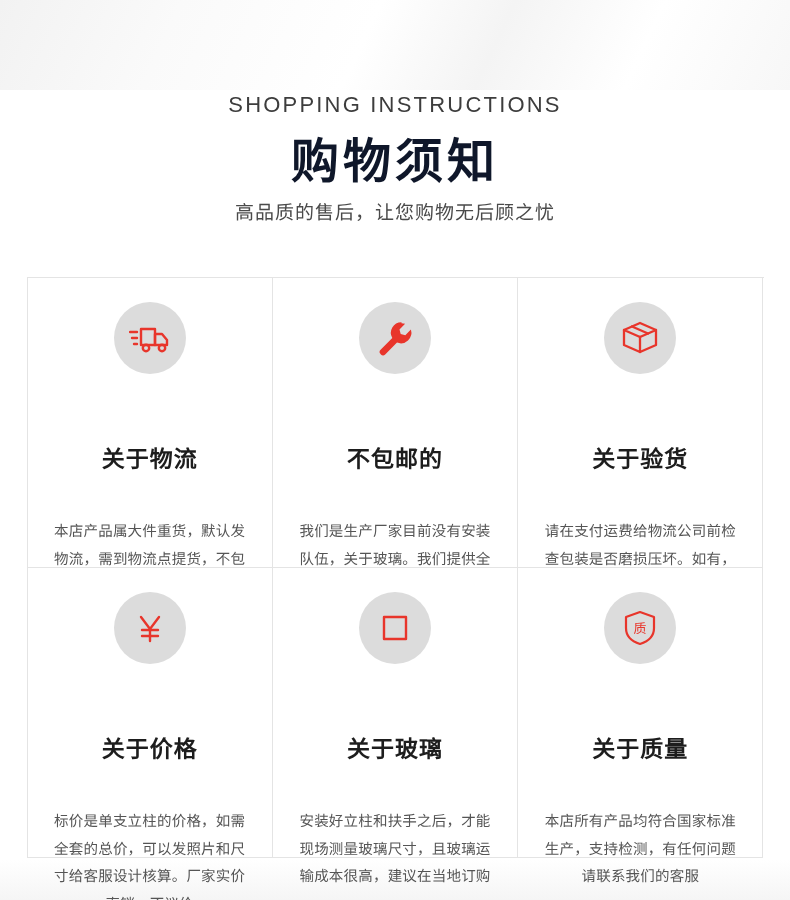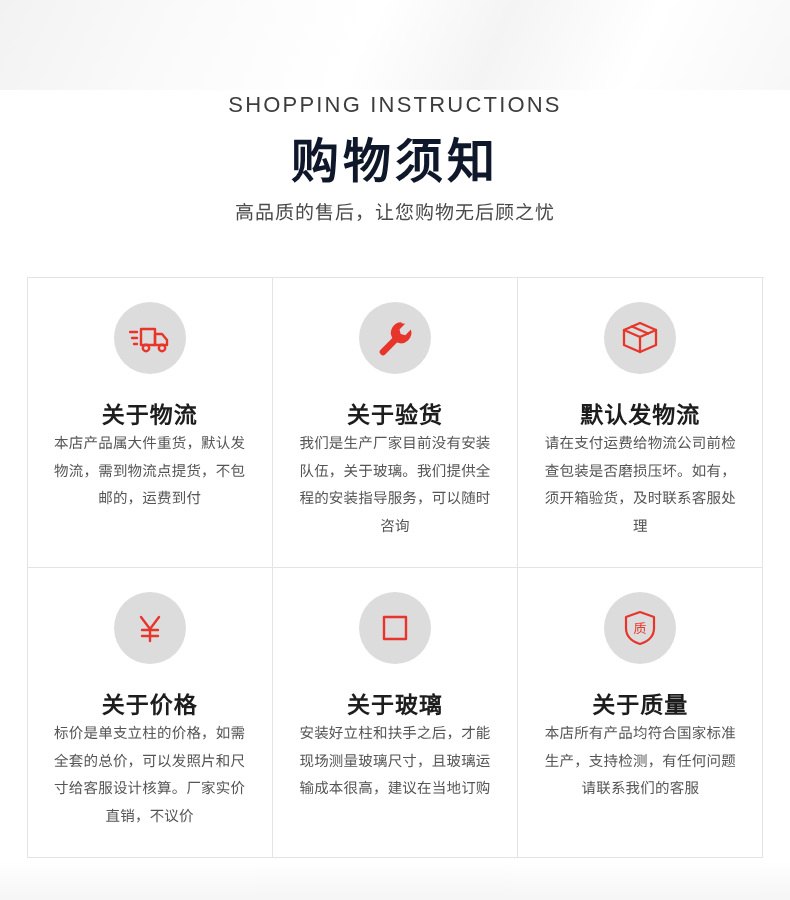--- a/index.html
+++ b/index.html
@@ -81,20 +81,21 @@
   }
   .cell {
     border-right: 1px solid #e4e4e4;
     border-bottom: 1px solid #e4e4e4;
     box-sizing: border-box;
     padding: 24px 22px 0 22px;
     display: flex;
     flex-direction: column;
     align-items: center;
     background: #ffffff;
+    gap: 44px;
   }
   .icon-circle {
     width: 72px;
     height: 72px;
     border-radius: 50%;
     background: #dcdcdc;
     display: flex;
     align-items: center;
     justify-content: center;
     flex: 0 0 auto;
@@ -151,36 +152,36 @@
     </div>
 
     <div class="cell">
       <div class="icon-circle">
         <span>
           <svg width="38" height="38" viewBox="0 0 38 38" fill="#e8352b">
             <path d="M25.5 3.2a10.6 10.6 0 0 0-9.2 15.9L4.6 30.8a3 3 0 0 0 0 4.3l.3.3a3 3 0 0 0 4.3 0L21 23.6a10.6 10.6 0 0 0 13.9-13l-5.6 5.6-4.6-1.2-1.2-4.6 5.6-5.6a10.7 10.7 0 0 0-3.6-.6z"></path>
           </svg>
         </span>
       </div>
-      <div class="cell-title">关于验货</div>
+      <div class="cell-title">不包邮的</div>
       <div class="cell-desc">我们是生产厂家目前没有安装队伍，关于玻璃。我们提供全程的安装指导服务，可以随时咨询</div>
     </div>
 
     <div class="cell">
       <div class="icon-circle">
         <span>
           <svg width="40" height="38" viewBox="0 0 40 38" fill="none" stroke="#e8352b" stroke-width="2.3" stroke-linejoin="round" stroke-linecap="round">
             <path d="M20 4 L36 11 L20 18 L4 11 Z"></path>
             <path d="M4 11 V26 L20 33 V18"></path>
             <path d="M36 11 V26 L20 33"></path>
             <path d="M12 7.5 L28 14.5"></path>
           </svg>
         </span>
       </div>
-      <div class="cell-title">默认发物流</div>
+      <div class="cell-title">关于验货</div>
       <div class="cell-desc">请在支付运费给物流公司前检查包装是否磨损压坏。如有，须开箱验货，及时联系客服处理</div>
     </div>
 
     <div class="cell">
       <div class="icon-circle">
         <span>
           <svg width="34" height="34" viewBox="0 0 34 34" fill="none" stroke="#e8352b" stroke-width="2.4" stroke-linecap="round">
             <path d="M8 6 L17 18 L26 6"></path>
             <path d="M9 19 H25"></path>
             <path d="M9 25 H25"></path>

